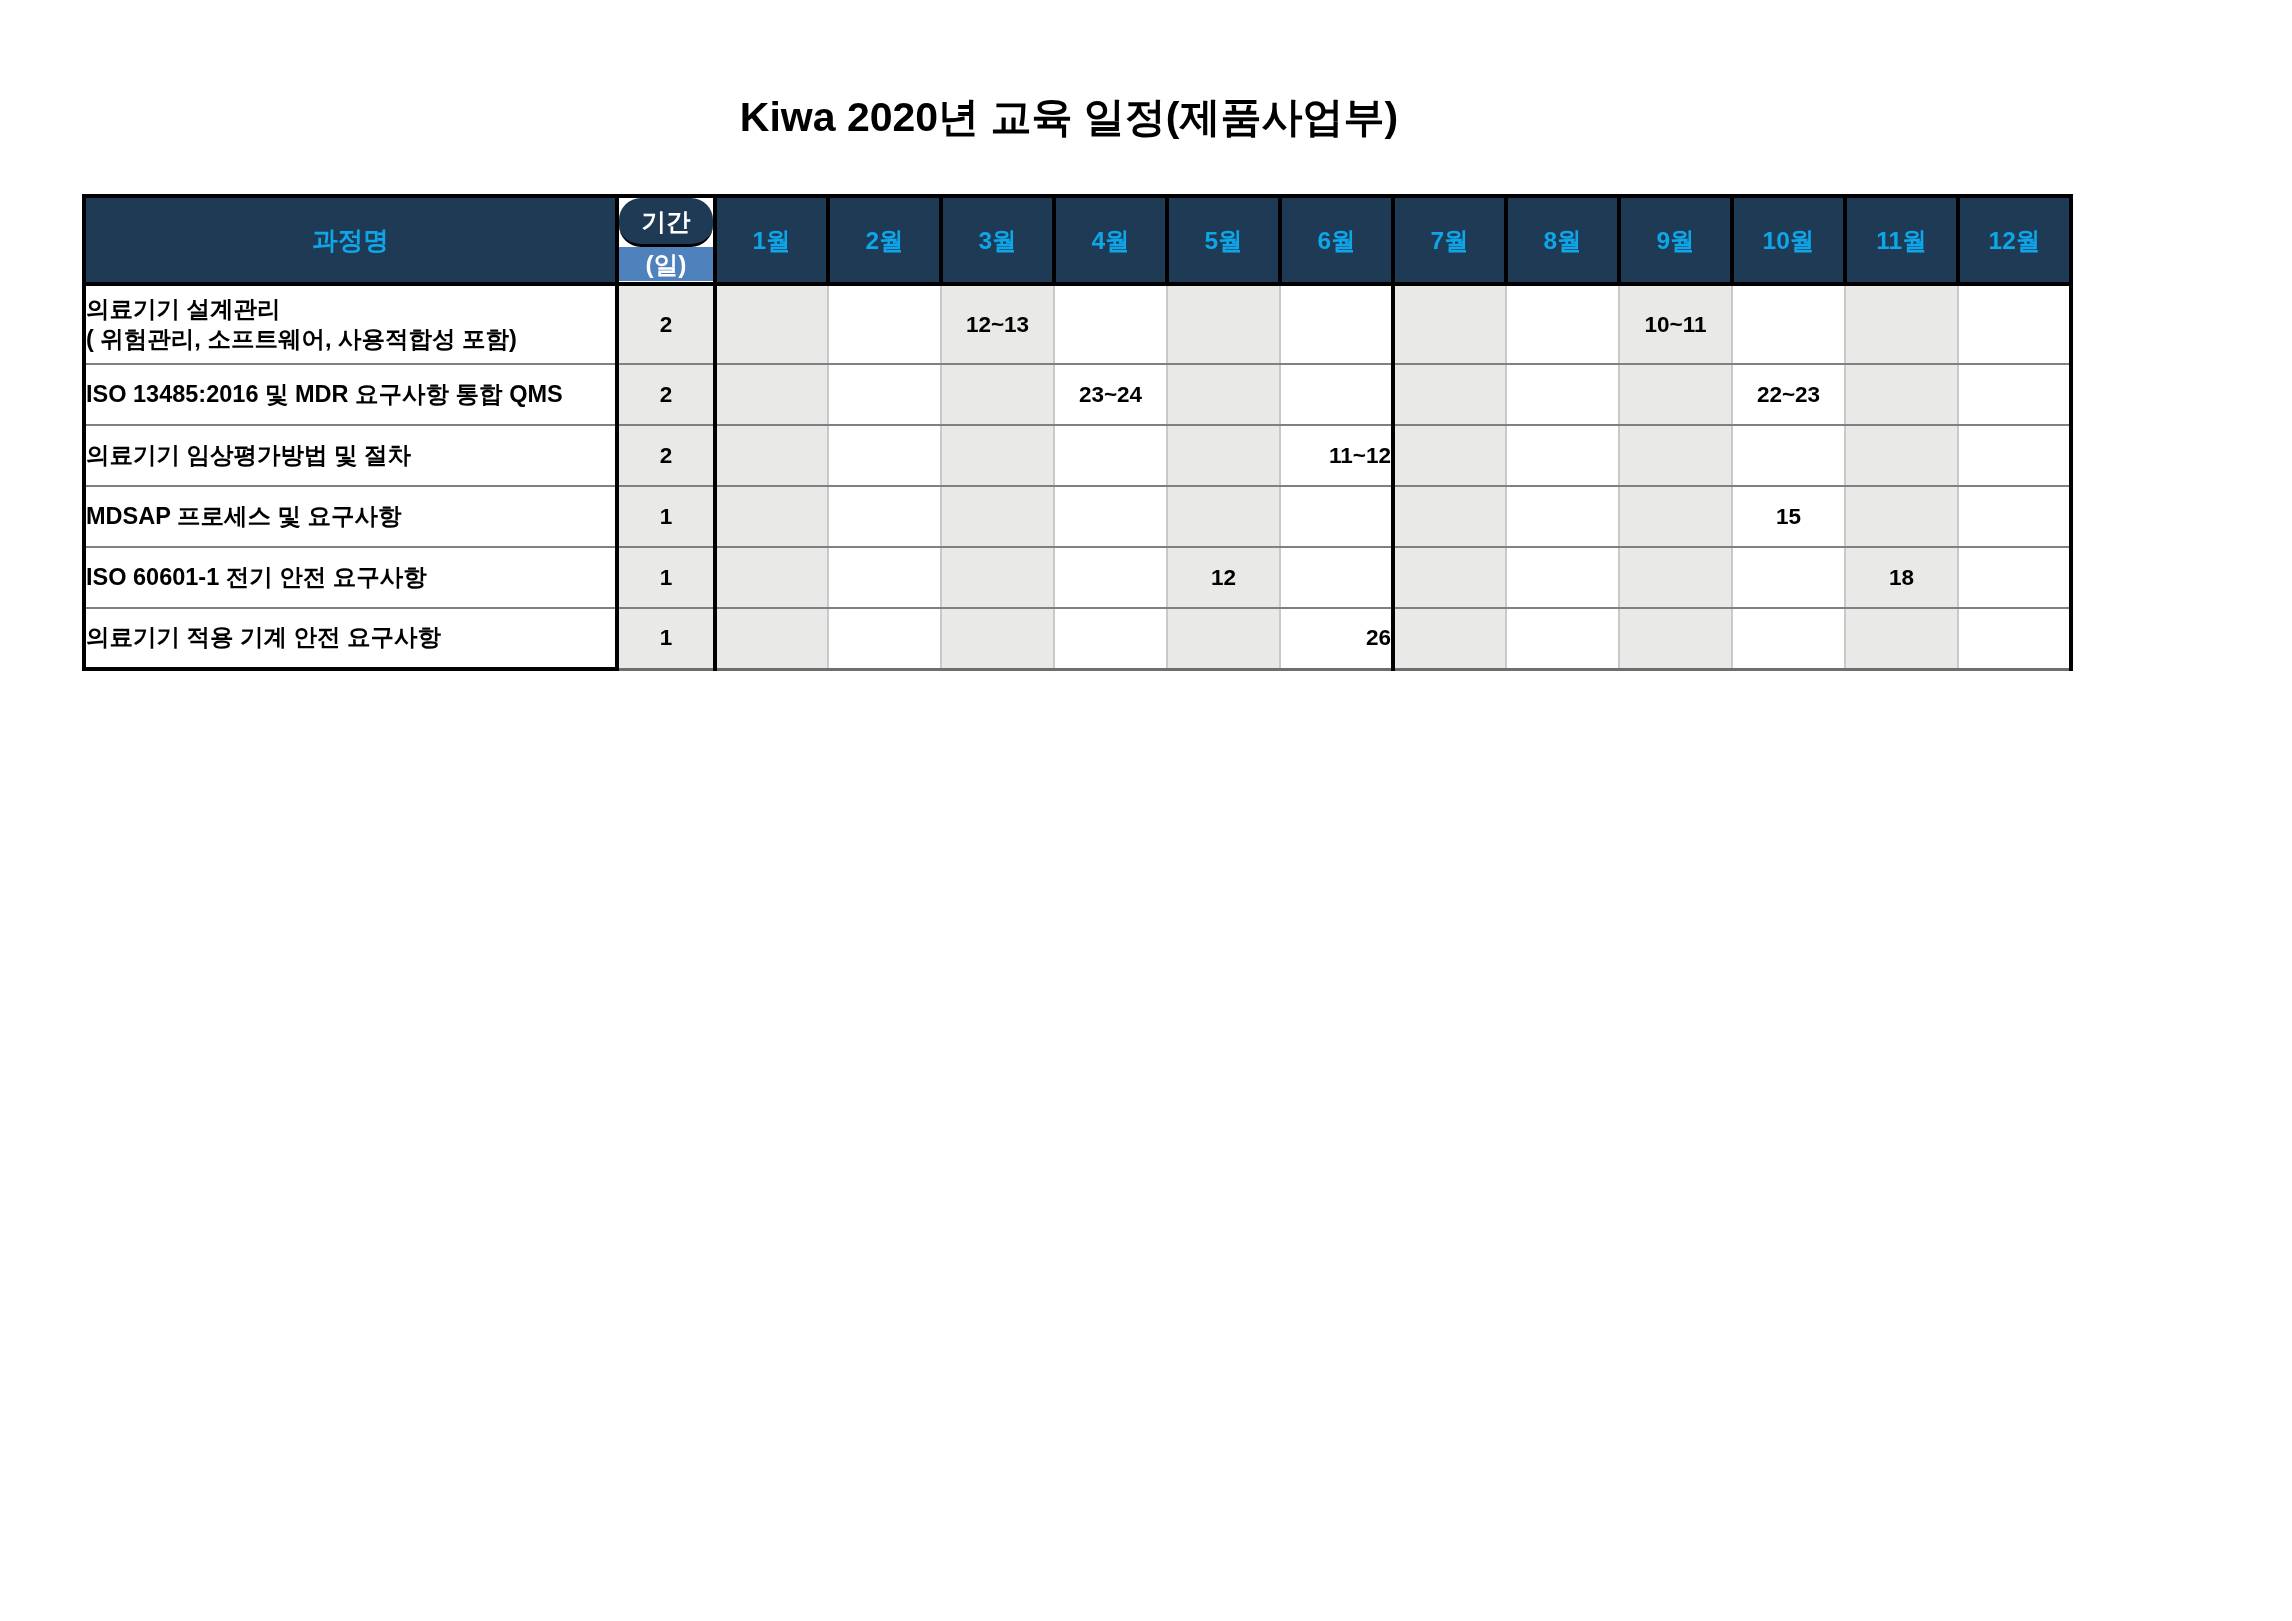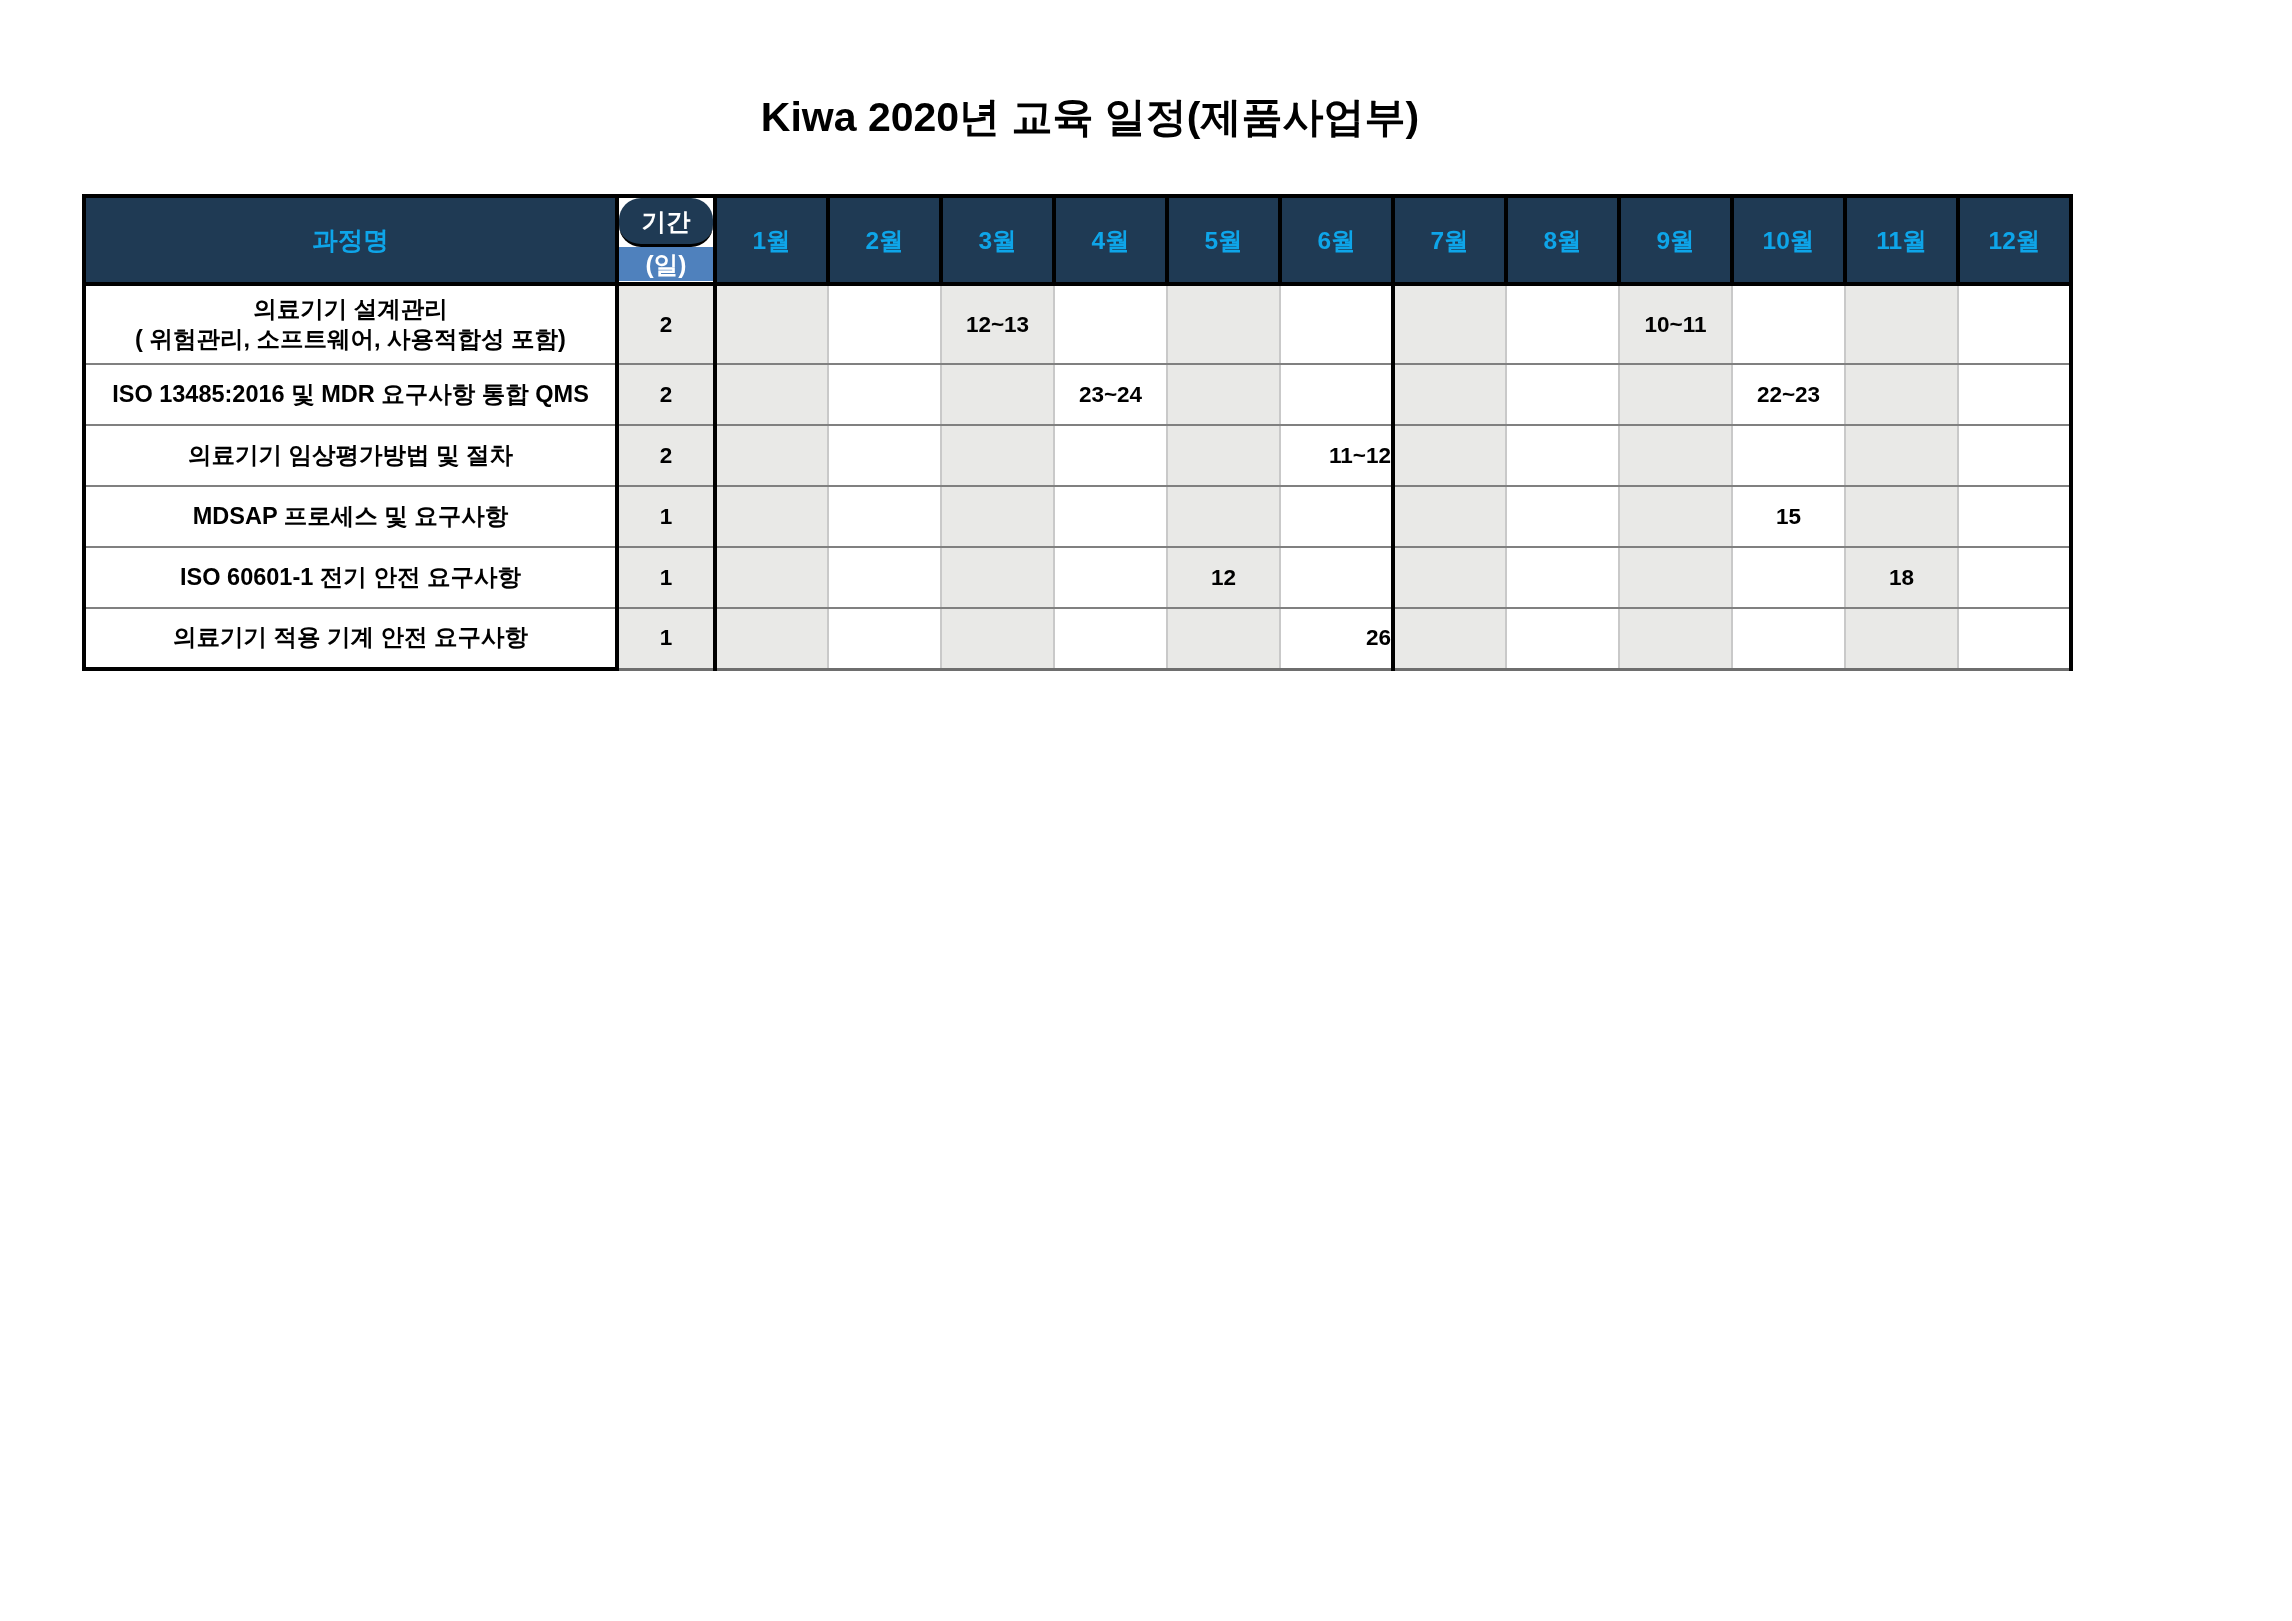--- a/index.html
+++ b/index.html
@@ -1,37 +1,37 @@
 <!DOCTYPE html>
 <html><head>
 <meta charset="utf-8">
 <style>
   html,body{margin:0;padding:0;background:#ffffff;}
   #page{position:relative;width:2293px;height:1621px;background:#ffffff;
         font-family:"Liberation Sans",sans-serif;font-weight:bold;color:#000;}
-  .title{position:absolute;left:98px;top:90px;width:1984px;text-align:center;
+  .title{position:absolute;left:77px;top:90px;width:1984px;text-align:center;
          font-size:41px;font-weight:bold;letter-spacing:0px;}
   #sched{position:absolute;left:82px;top:194px;width:1984px;
          border-collapse:collapse;table-layout:fixed;}
   #sched th,#sched td{padding:0;overflow:hidden;}
   
   th.course-h{background:#1F3A54;color:#0ea5e9;font-size:25.5px;font-weight:bold;
               border:4.9px solid #000;vertical-align:middle;height:84px;}
   th.dur-h{border:4.9px solid #000;vertical-align:top;}
   .dur-top{height:46px;background:#1F3A54;color:#fff;display:flex;align-items:center;
            justify-content:center;font-size:24.5px;border-bottom:3.9px solid #000;border-radius:22px;}
   .dur-bottom{height:34px;background:#4F81BD;color:#fff;display:flex;align-items:center;
               justify-content:center;font-size:24.5px;}
   th.month-h{background:#1F3A54;color:#0ea5e9;font-size:24.5px;font-weight:bold;
              border:4.9px solid #000;vertical-align:middle;}
   
   #sched tbody tr{height:61px;}
   #sched tbody tr.tall{height:80px;}
   td.course-cell{border-left:4.9px solid #000;border-right:4.9px solid #000;
-                 border-bottom:2.9px solid #808080;font-size:23.5px;text-align:center;
+                 border-bottom:2.9px solid #808080;font-size:23.5px;text-align:left;
                  padding:2px 5.9px;white-space:pre-line;line-height:1.25;vertical-align:middle;}
   td.dur-cell{background:#E9E9E7;border-right:4.9px solid #000;border-bottom:2.9px solid #808080;
               text-align:center;font-size:22.5px;vertical-align:middle;}
   td.month-cell{border-right:2.9px solid #C9C9C9;border-bottom:2.9px solid #808080;
                 text-align:center;font-size:22.5px;vertical-align:middle;background:#fff;}
   td.month-cell.grey{background:#E9E9E7;}
   td.month-cell.sep{border-right:4.9px solid #000;text-align:right;}
   td.month-cell.last{border-right:4.9px solid #000;}
   #sched tbody tr:last-child td.course-cell{border-bottom:4.9px solid #000;}
   #sched tbody tr:last-child td.dur-cell,

